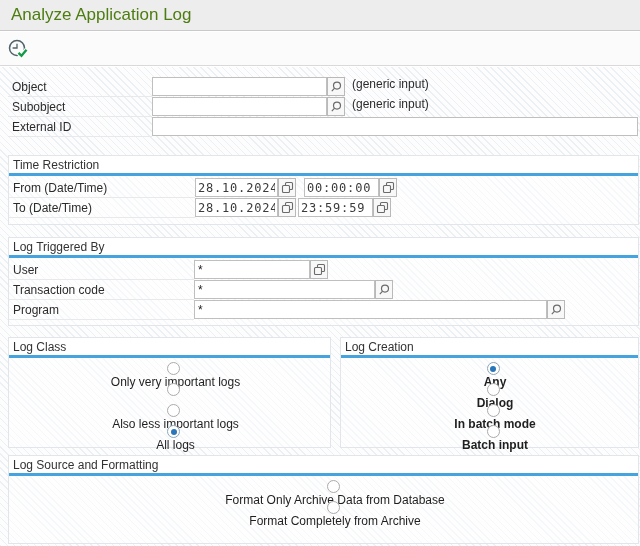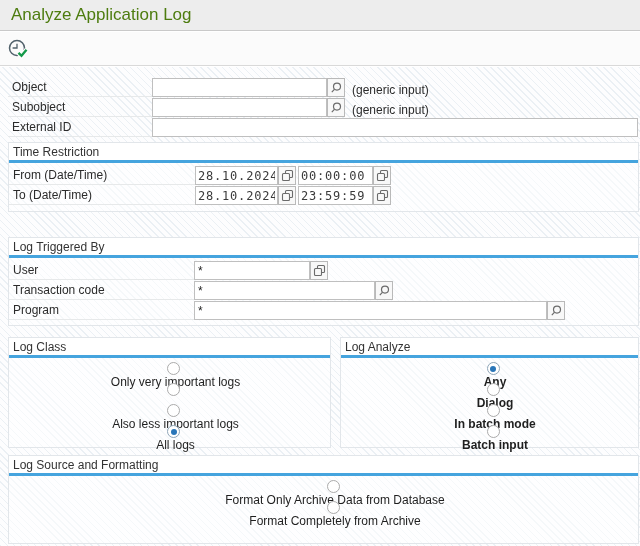--- a/index.html
+++ b/index.html
@@ -29,21 +29,21 @@
     display:flex;align-items:center;justify-content:center;cursor:pointer;
   }
   
   .content{
     position:absolute;top:67px;left:0;right:0;bottom:0;
     background-color:#fdfdfe;
     background-image:repeating-linear-gradient(45deg,
       rgba(206,219,229,0.38) 0px, rgba(206,219,229,0.38) 1px,
       transparent 1px, transparent 5px);
   }
-  .row{position:absolute;display:flex;align-items:flex-end;height:20px;}
+  .row{position:absolute;display:flex;align-items:flex-start;height:20px;}
   .flabel{
     display:flex;align-items:center;height:100%;
     padding-left:4px;box-sizing:border-box;
     border-bottom:1px solid #e7e9ea;
   }
   .tf{
     border:1px solid #bfbfbf;background:#fff;height:19px;box-sizing:border-box;
     font-family:"Liberation Sans","DejaVu Sans",sans-serif;font-size:12px;
     color:#222;padding:0 3px;outline:none;
   }
@@ -132,35 +132,35 @@
         </span>
       </div>
       <span class="note">(generic input)</span>
     </div>
 
     <div class="row" style="top:50px;left:8px;">
       <div class="flabel" style="width:144px;">External ID</div>
       <input class="tf" style="width: 486px;" value="">
     </div>
 
-    <div class="group" style="top:75px;left:8px;width:631px;height:70px;">
+    <div class="group" style="top:88px;left:8px;width:631px;height:70px;">
       <div class="group-hd">Time Restriction</div>
       <div class="group-bd">
         <div class="row" style="position:relative;top:0;left:0;">
           <div class="flabel" style="width:186px;">From (Date/Time)</div>
           <input class="tf mono" style="width: 83px;" value="28.10.2024">
           <div class="icon-btn">
             <span>
               <svg width="13" height="13" viewBox="0 0 13 13">
                   <rect x="4.5" y="1.5" width="7" height="7" rx="1" fill="none" stroke="#6b6b6b" stroke-width="1.1"></rect>
                   <rect x="1.5" y="4.5" width="7" height="7" rx="1" fill="#f8f8f8" stroke="#6b6b6b" stroke-width="1.1"></rect>
                 </svg>
             </span>
           </div>
-          <input class="tf mono" style="width: 75px; margin-left: 2px;" value="00:00:00">
+          <input class="tf mono" style="width: 75px; margin-left: 8px;" value="00:00:00">
           <div class="icon-btn">
             <span>
               <svg width="13" height="13" viewBox="0 0 13 13">
                   <rect x="4.5" y="1.5" width="7" height="7" rx="1" fill="none" stroke="#6b6b6b" stroke-width="1.1"></rect>
                   <rect x="1.5" y="4.5" width="7" height="7" rx="1" fill="#f8f8f8" stroke="#6b6b6b" stroke-width="1.1"></rect>
                 </svg>
             </span>
           </div>
         </div>
         <div class="row" style="position:relative;top:0;left:0;">
@@ -244,21 +244,21 @@
           <span class="lbl">Also less important logs</span>
         </div>
         <div class="opt">
           <span class="radio on"></span>
           <span class="lbl">All logs</span>
         </div>
       </div>
     </div>
 
     <div class="group" style="top:270px;left:340px;width:299px;height:111px;">
-      <div class="group-hd">Log Analyze</div>
+      <div class="group-hd">Log Creation</div>
       <div class="group-bd" style="padding-left:7px;padding-top:4px;font-weight:bold;">
         <div class="opt">
           <span class="radio on"></span>
           <span class="lbl">Any</span>
         </div>
         <div class="opt">
           <span class="radio"></span>
           <span class="lbl">Dialog</span>
         </div>
         <div class="opt">

